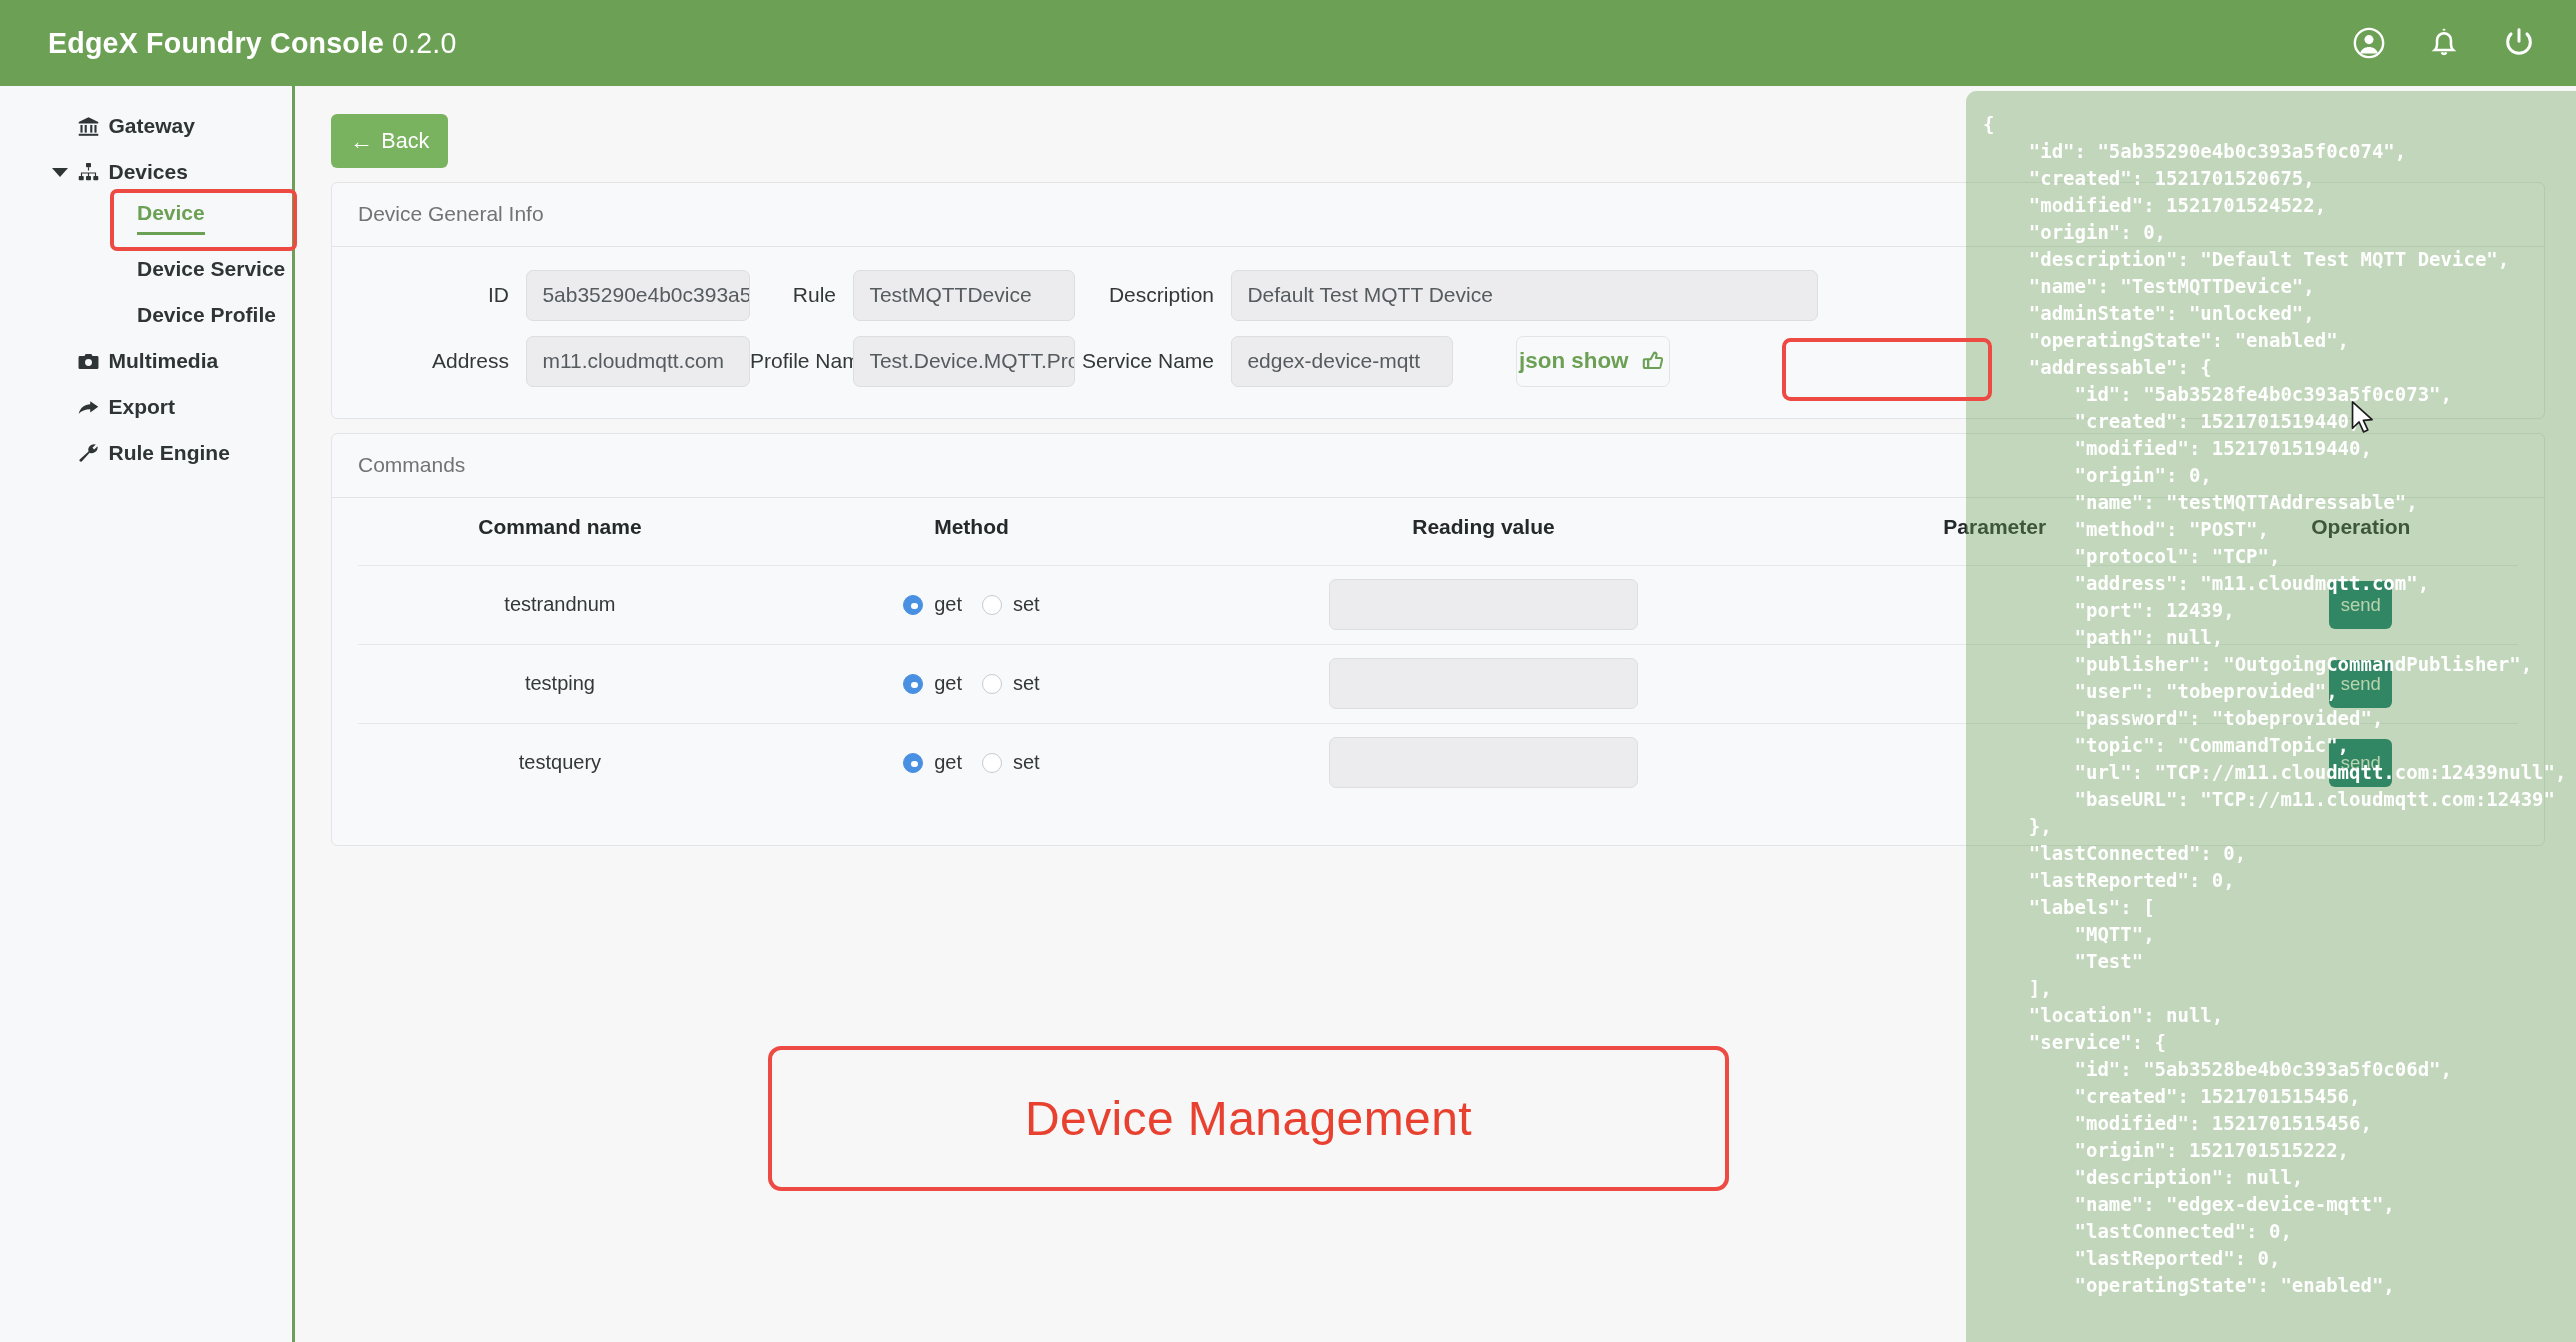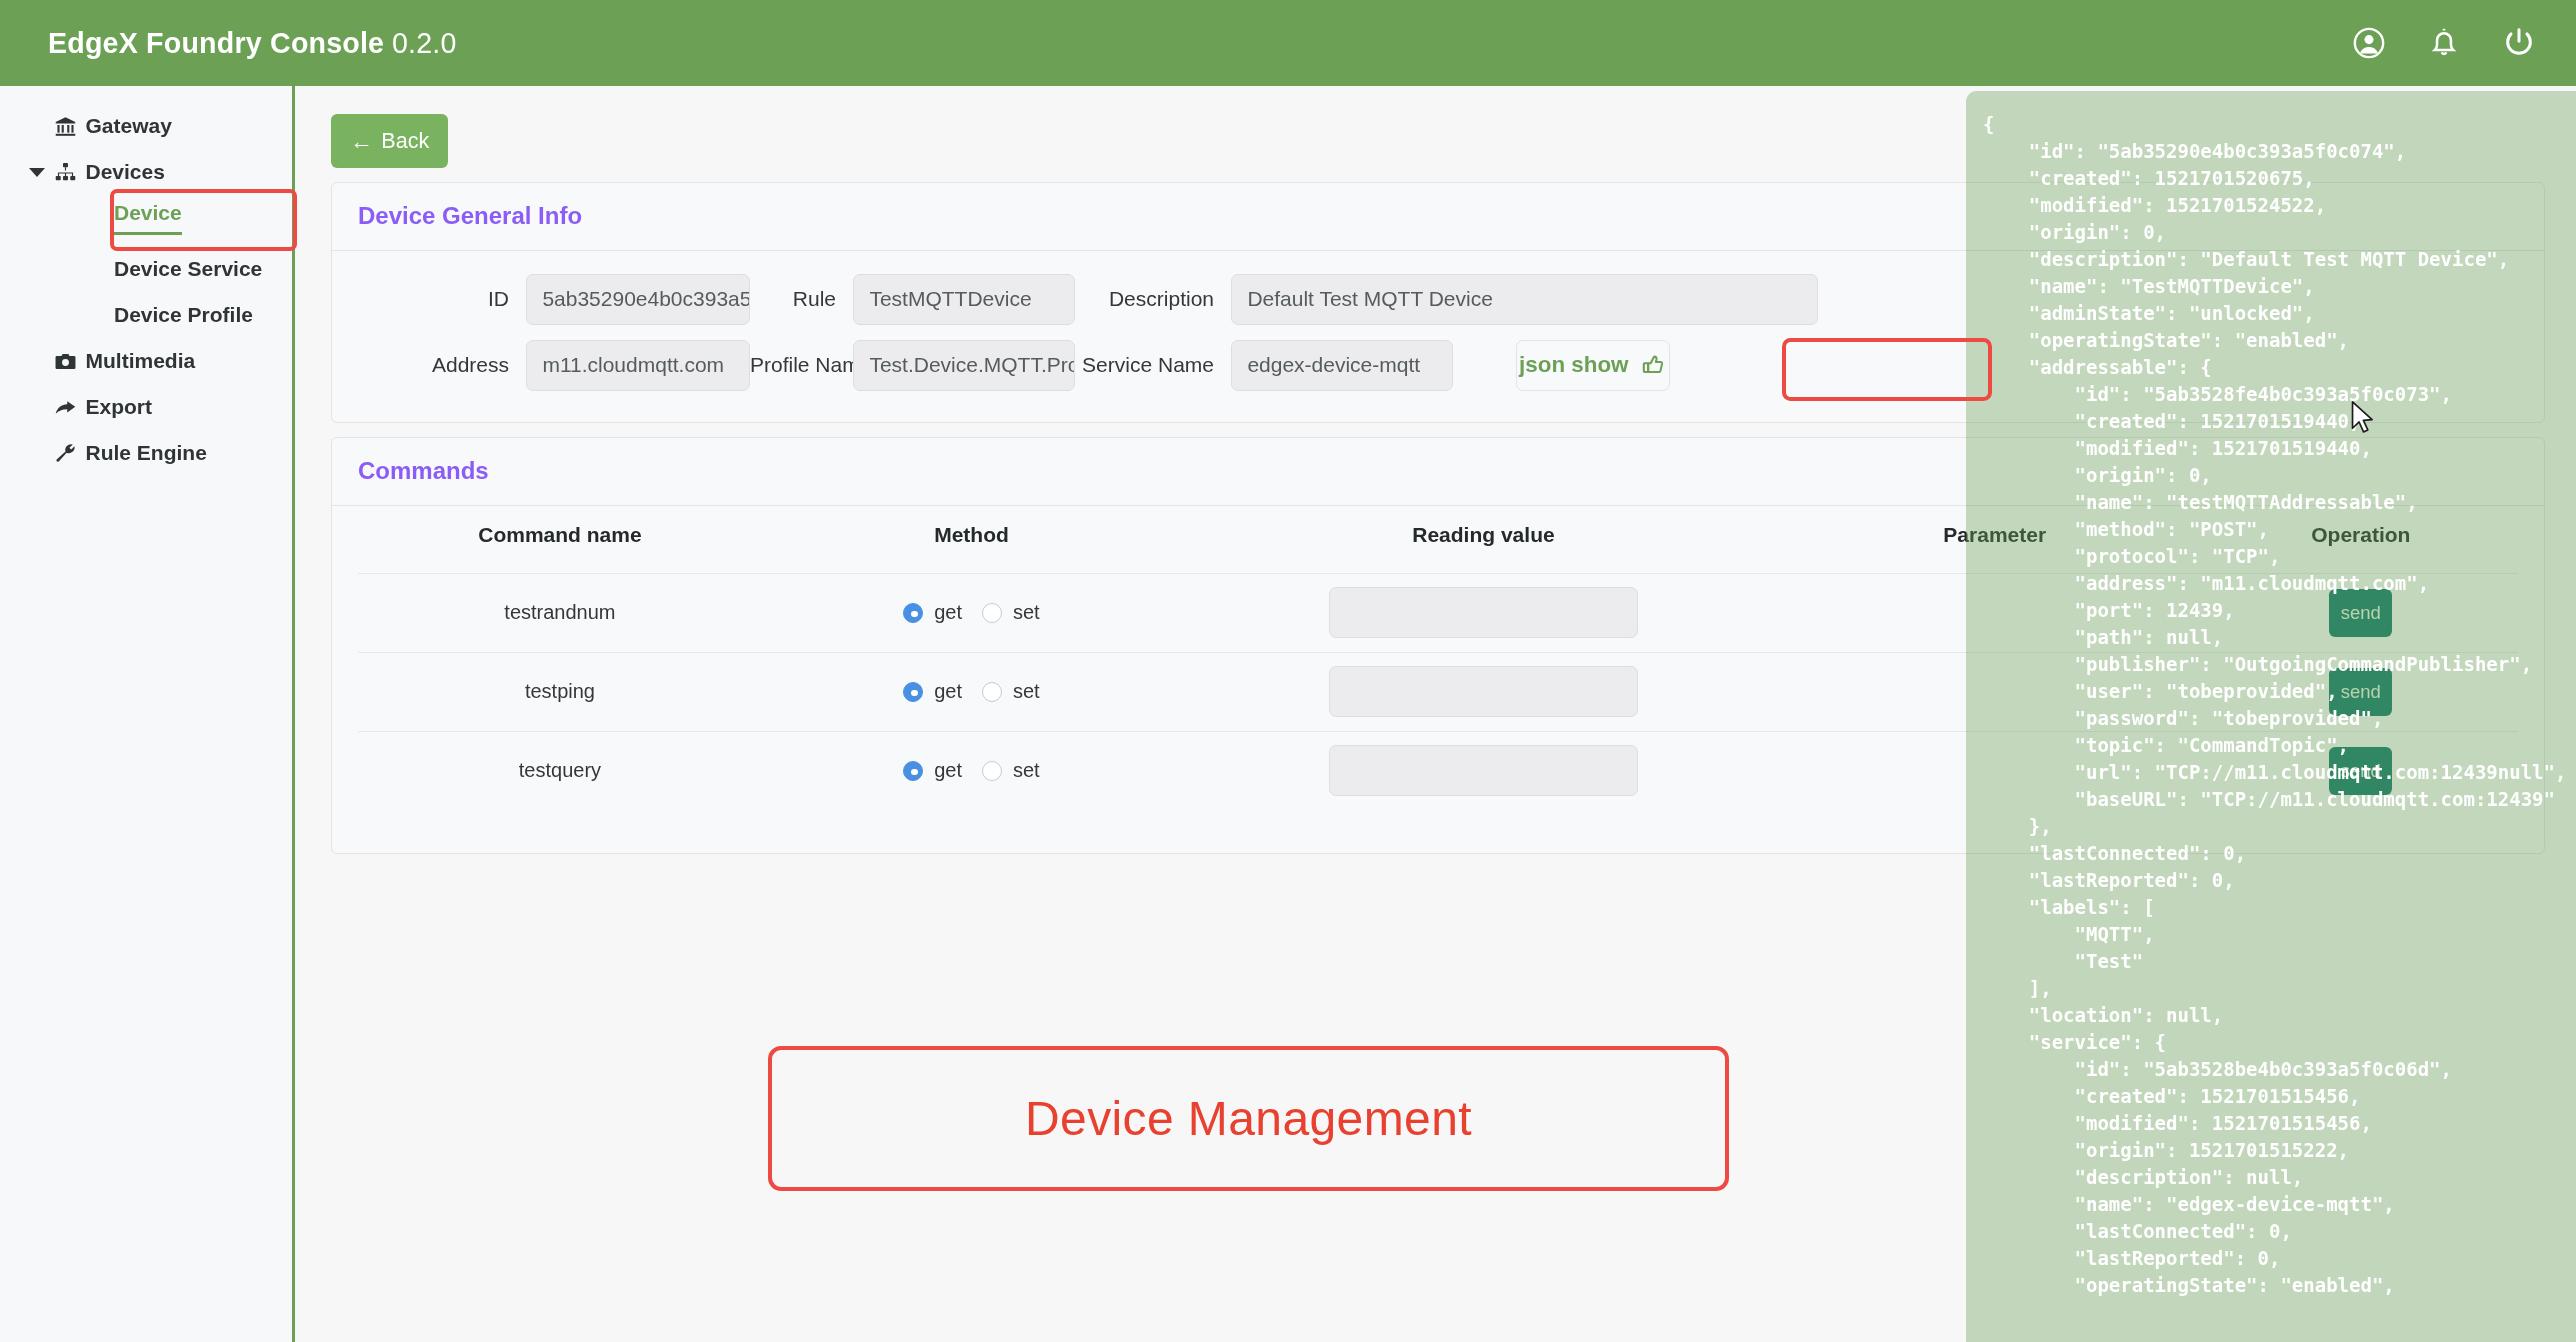--- a/index.html
+++ b/index.html
@@ -35,20 +35,21 @@
   .topbar-icons .ic { width: 34px; height: 34px; display: block; }
   .topbar-icons .ic svg { width: 34px; height: 34px; display:block; }
 
   
   .sidebar {
     position: absolute; left: 0; top: 86px;
     width: 295px; height: 1256px;
     background: #f7f8f9;
     border-right: 3.9px solid #6ba055;
     padding-top: 17px;
+    padding-left: 23px;
   }
   .nav-item {
     display: flex; align-items: center;
     height: 46px;
     padding-left: 54px;
     color: #2f3437;
     font-size: 21px;
     font-weight: bold;
     white-space: nowrap;
   }
@@ -111,22 +112,22 @@
 
   .card {
     background: #f8f9fa;
     border: 0.8px solid #e2e4e6;
     border-radius: 6.2px;
     margin-top: 14px;
     margin-right: 31px;
   }
   .card-head {
     padding: 19.3px 26px;
-    font-size: 24px; font-weight: bold;
-    color: #8b5cf6;
+    font-size: 21px; font-weight: normal;
+    color: #737373;
     border-bottom: 0.8px solid #e2e4e6;
   }
   .card-body { padding: 23px 26px 31px 26px; }
 
   
   .form-row {
     display: flex; align-items: center;
     margin-bottom: 15.4px;
     white-space: nowrap;
   }

